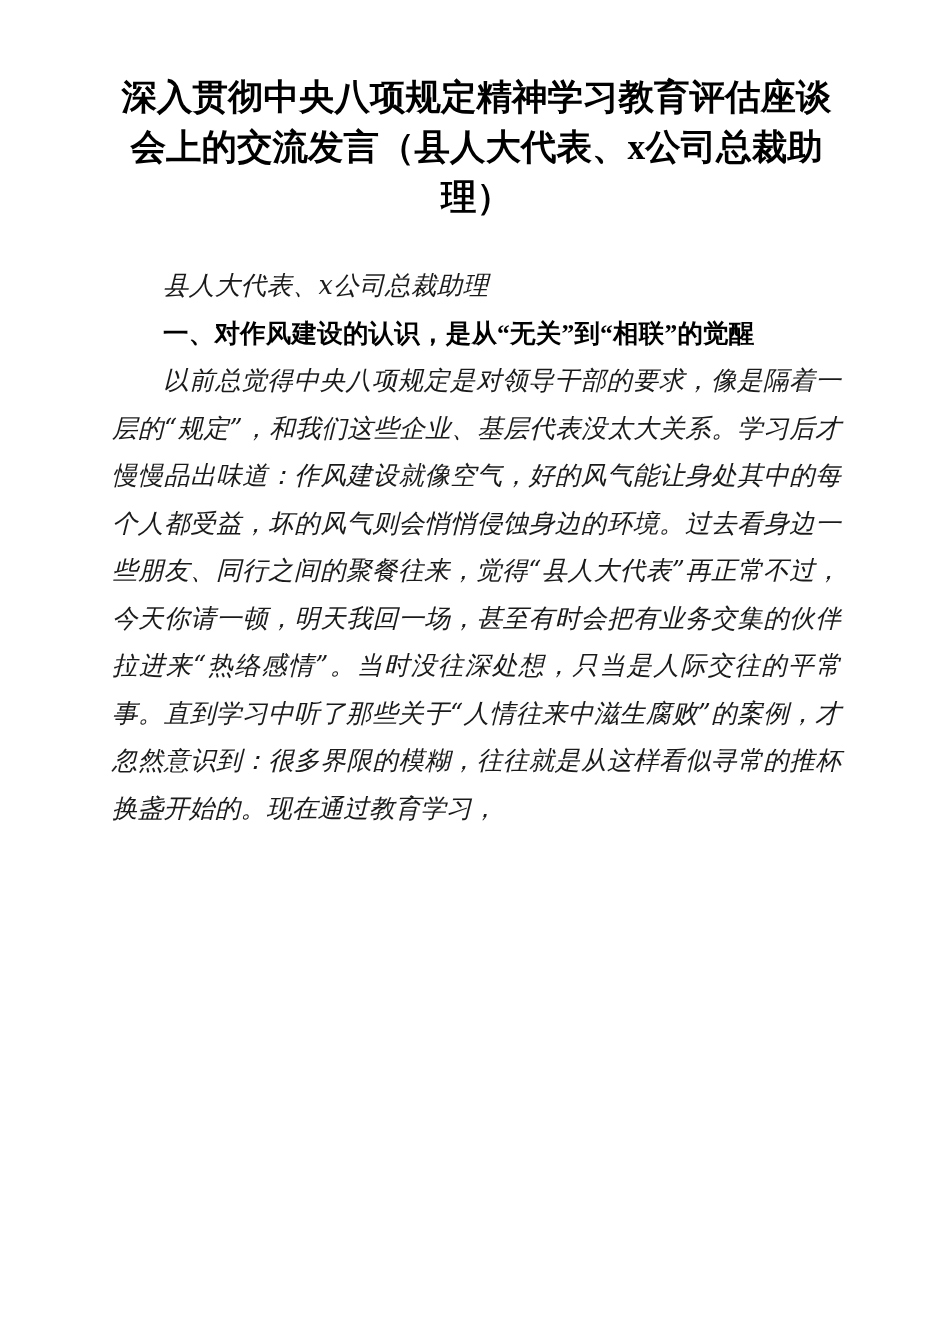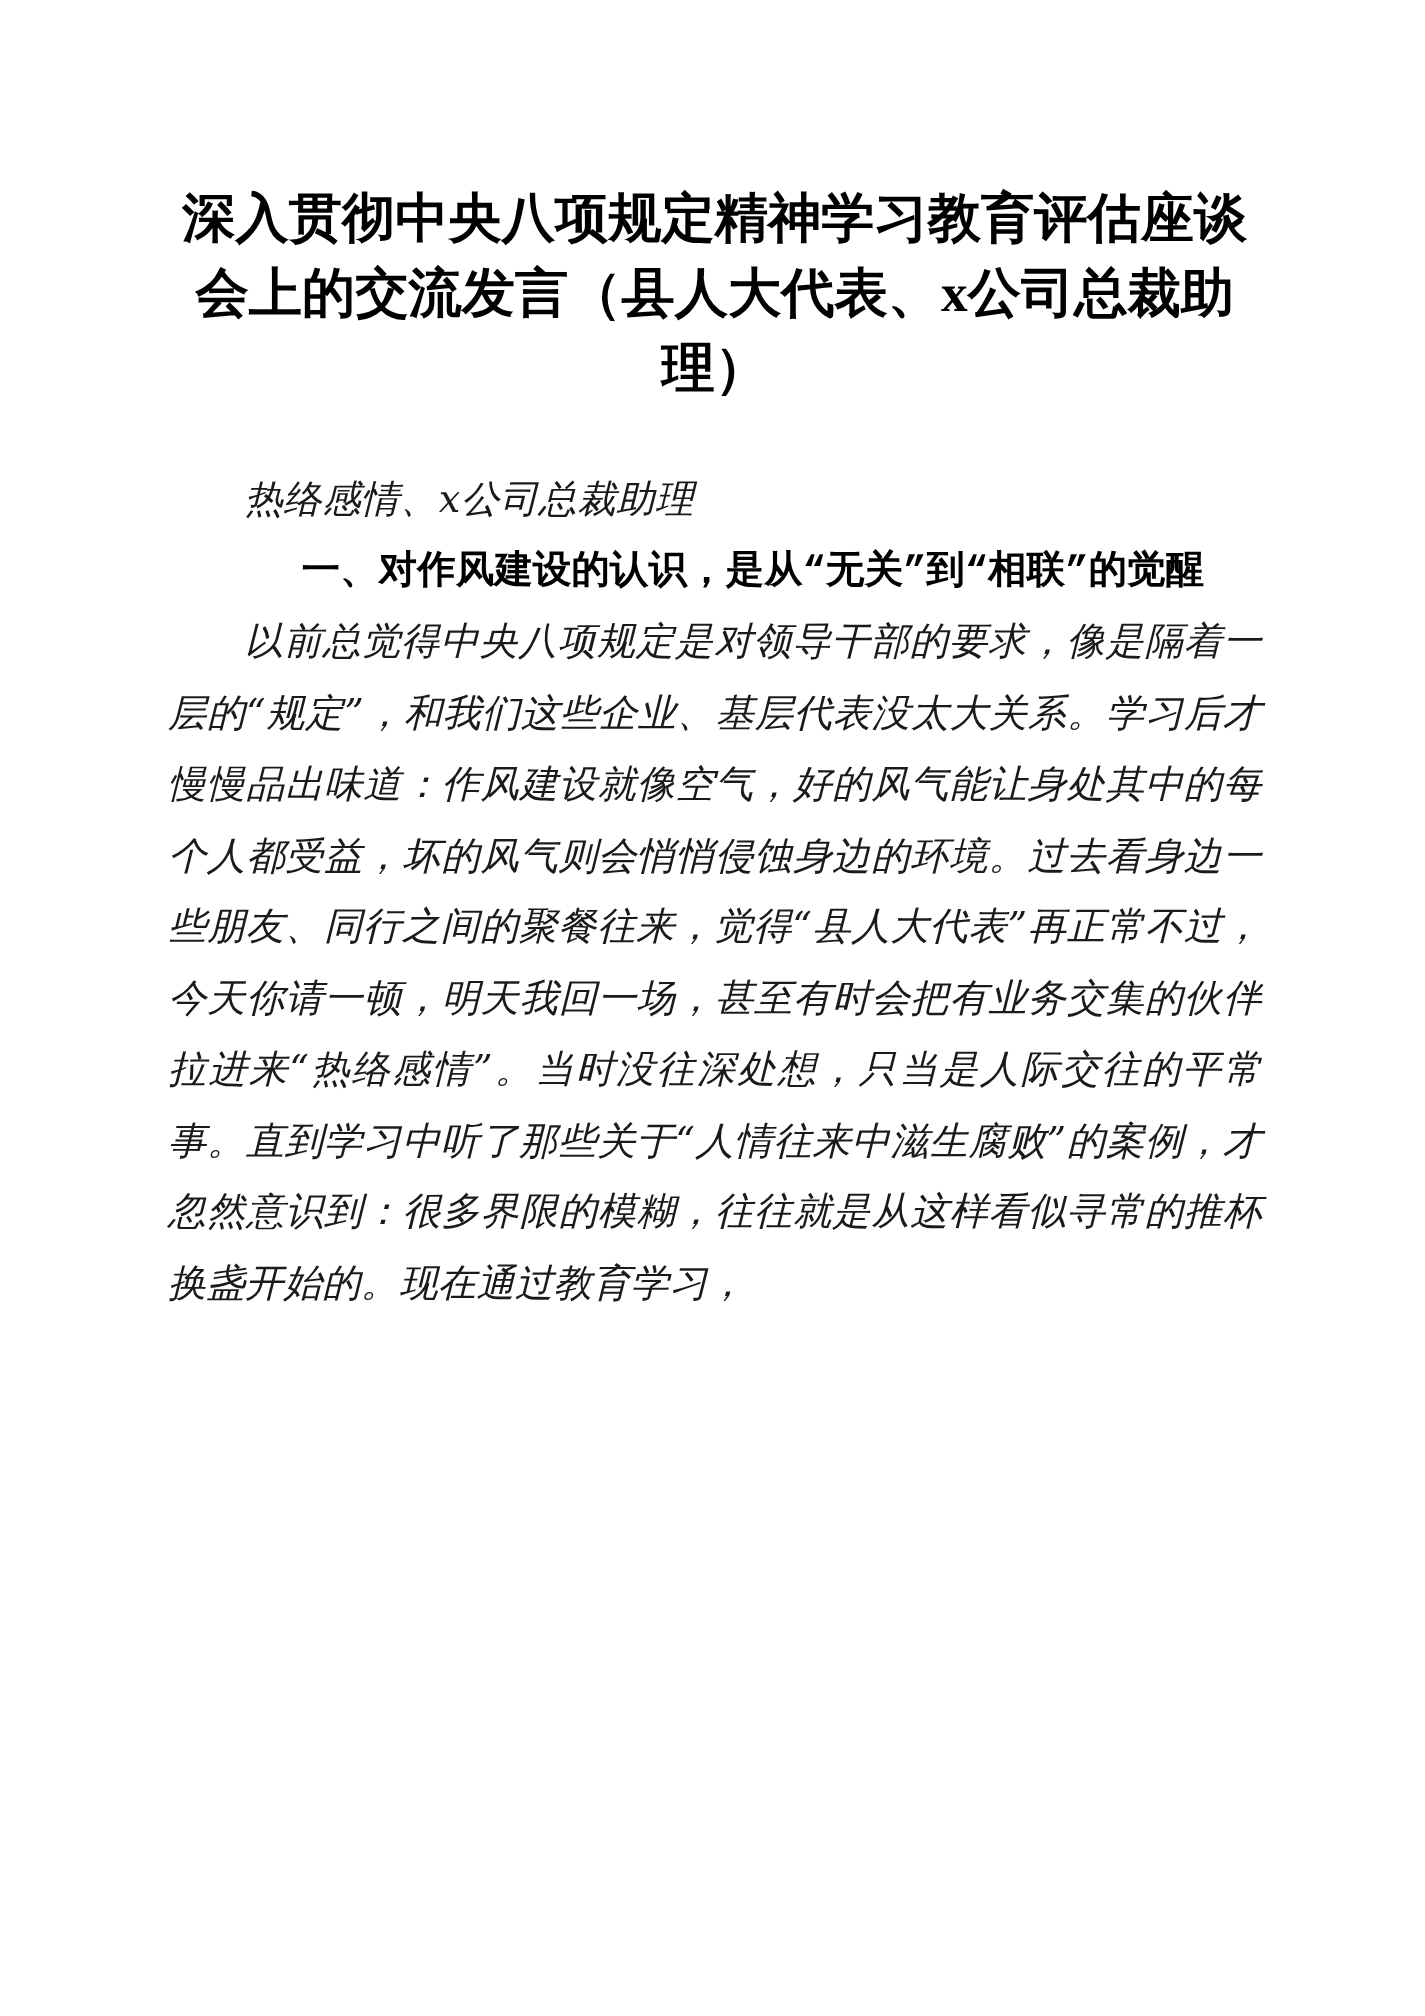--- a/index.html
+++ b/index.html
@@ -31,21 +31,21 @@
   .content {
     position: absolute;
     left: 112px;
     top: 0;
     width: 729px;
   }
 
   
   .doc-title {
     margin: 0;
-    padding-top: 120px;
+    padding-top: 72px;
     font-family: "Liberation Serif", "DejaVu Serif", serif;
     font-weight: bold;
     font-size: 35.5px;
     line-height: 50px;
     text-align: center;
     letter-spacing: 0px;
     color: #000000;
     word-break: break-all;
   }
 
@@ -68,42 +68,42 @@
     letter-spacing: 0.4px;
   }
 
   p.para.tight {
     letter-spacing: 0.2px;
   }
 
   
   h2.section-heading {
     margin: 0;
-    font-family: Liberation Mono, monospace;
+    font-family: Liberation Serif, serif;
     font-weight: bold;
     font-size: 25.5px;
     line-height: 47.5px;
     text-indent: 51px;
-    text-align: center;
+    text-align: left;
     color: #000000;
     word-break: break-all;
     letter-spacing: 0.2px;
   }
 </style>
 </head>
 <body>
 
 <div class="page">
   <div class="content">
 
     <h1 class="doc-title">深入贯彻中央八项规定精神学习教育评估座谈会上的交流发言（县人大代表、x公司总裁助理）</h1>
 
     <div class="body-block">
 
-      <p class="para">热络感情、x公司总裁助理</p>
+      <p class="para">县人大代表、x公司总裁助理</p>
 
 
 
       <h2 class="section-heading">一、对作风建设的认识，是从“无关”到“相联”的觉醒</h2>
 
       <p class="para tight">以前总觉得中央八项规定是对领导干部的要求，像是隔着一层的“规定”，和我们这些企业、基层代表没太大关系。学习后才慢慢品出味道：作风建设就像空气，好的风气能让身处其中的每个人都受益，坏的风气则会悄悄侵蚀身边的环境。过去看身边一些朋友、同行之间的聚餐往来，觉得“县人大代表”再正常不过，今天你请一顿，明天我回一场，甚至有时会把有业务交集的伙伴拉进来“热络感情”。当时没往深处想，只当是人际交往的平常事。直到学习中听了那些关于“人情往来中滋生腐败”的案例，才忽然意识到：很多界限的模糊，往往就是从这样看似寻常的推杯换盏开始的。现在通过教育学习，</p>
 
     </div>
   </div>
 </div>

